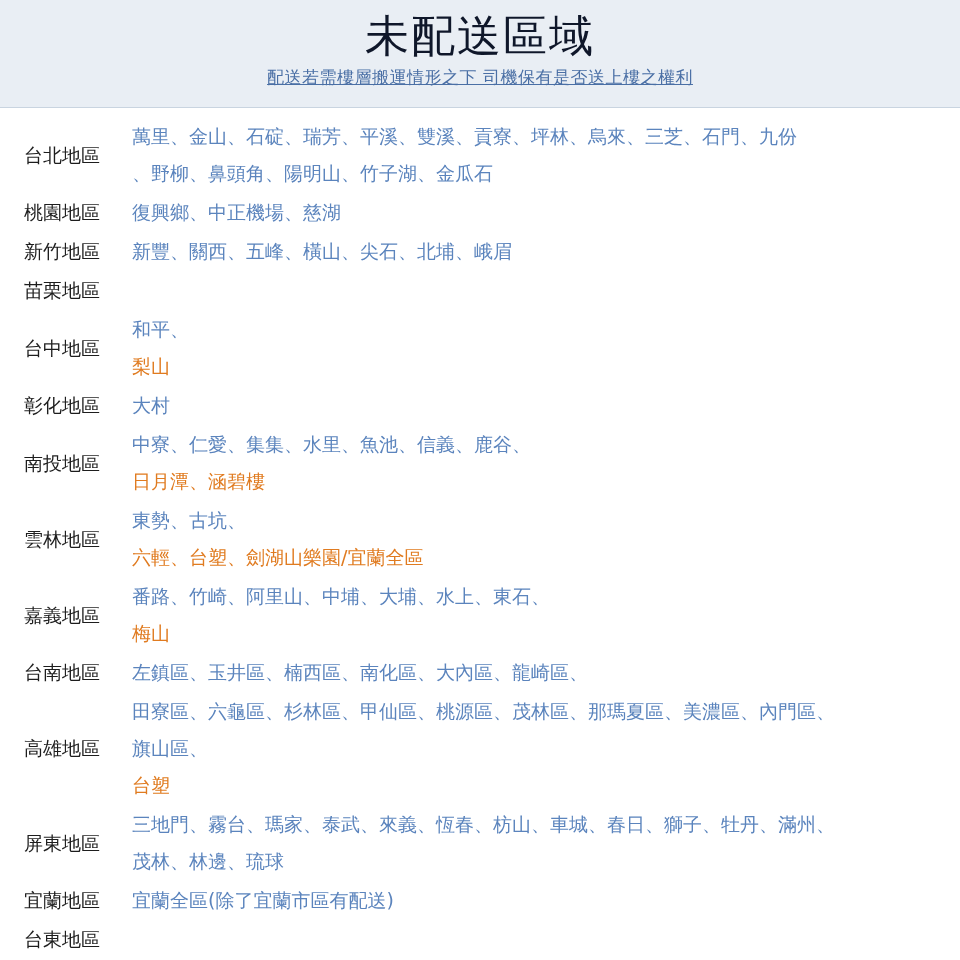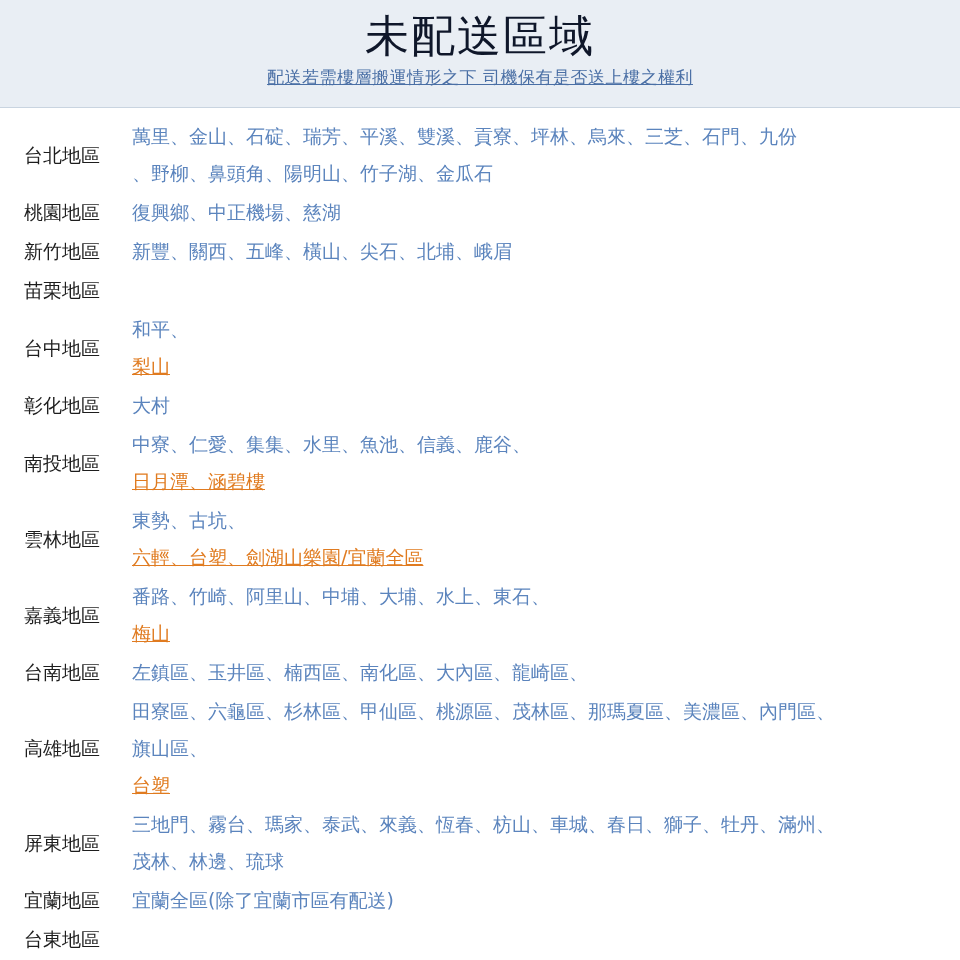--- a/index.html
+++ b/index.html
@@ -65,21 +65,20 @@
   }
   .row-values {
     flex: 1 1 auto;
     font-size: 19px;
     line-height: 37px;
     color: #5b84bd;
     word-break: break-word;
   }
   .hl {
     color: #e07b20;
-    text-decoration: underline;
   }
   .plain {
     color: #5b84bd;
   }
 </style>
 </head>
 <body>
 
 <div class="page">
 

